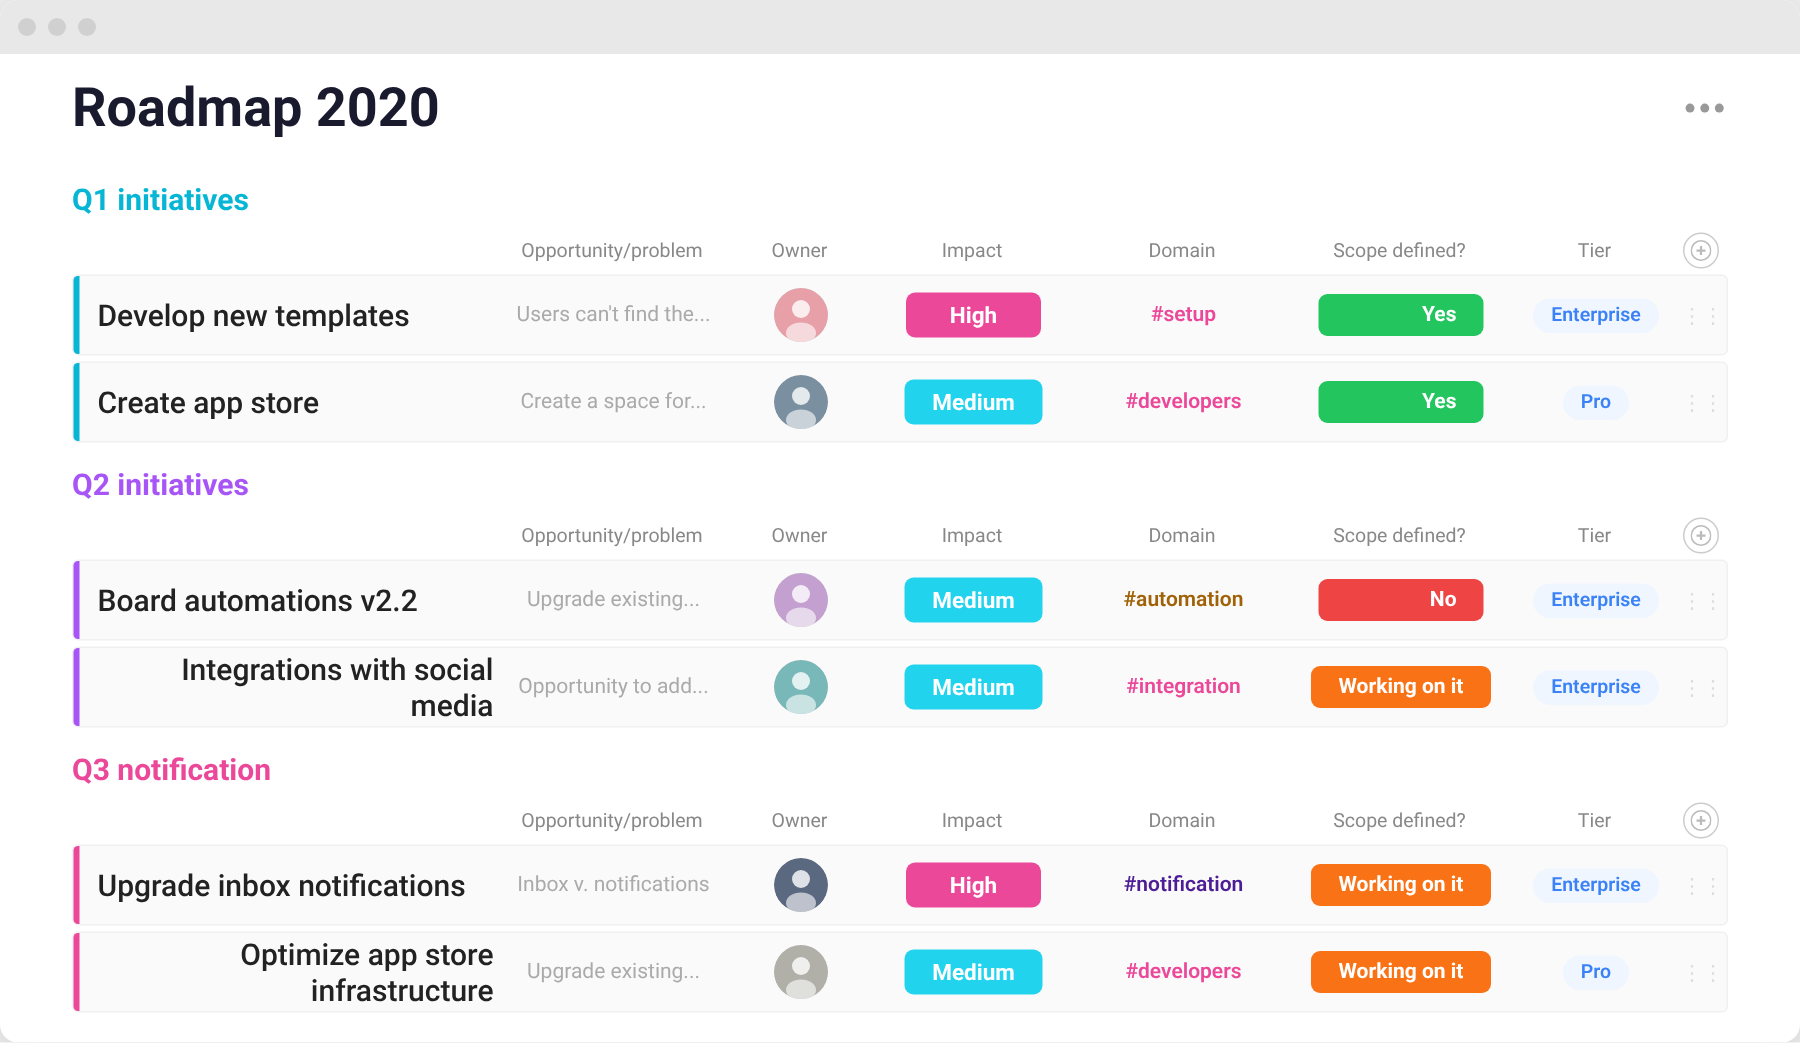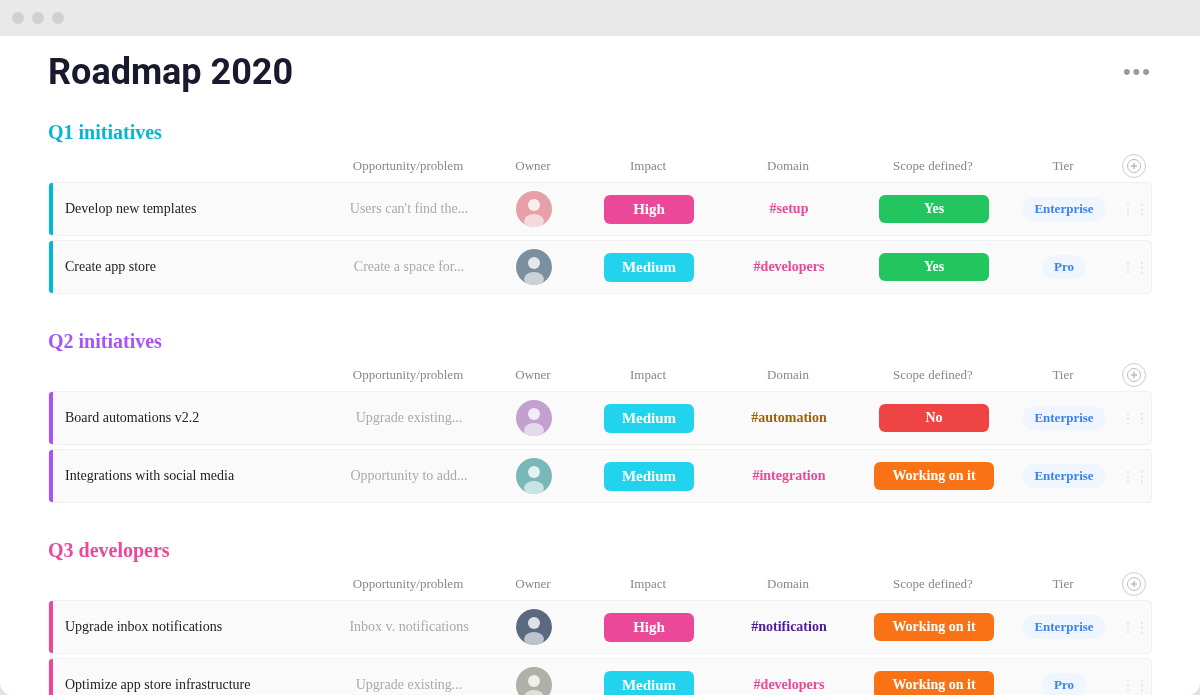--- a/index.html
+++ b/index.html
@@ -55,22 +55,21 @@
     }
     .more-btn {
       color: #999;
       font-size: 22px;
       letter-spacing: 2px;
       cursor: pointer;
       background: none;
       border: none;
     }
     .section {
-      margin-bottom: 36px;
-      font-family: Liberation Serif, serif;
+      margin-bottom: 16px;
     }
     .section-header-row {
       display: flex;
       align-items: center;
       margin-bottom: 6px;
     }
     .section-title {
       font-size: 20px;
       font-weight: 700;
       color: #a855f7;
@@ -119,23 +118,24 @@
       height: 100%;
       min-height: 52px;
       border-radius: 3px 0 0 3px;
       flex-shrink: 0;
     }
     .row-bar.pink { background: #ec4899; }
     .row-bar.cyan { background: #06b6d4; }
     .row-bar.purple { background: #a855f7; }
     .row-name-text {
       padding-left: 12px;
-      font-size: 14px;
+      font-size: 20px;
       font-weight: 500;
       color: #222;
+      text-align: right;
     }
     .row-opp {
       font-size: 14px;
       color: #aaa;
       padding: 0 8px;
       text-align: center;
     }
     .row-owner {
       display: flex;
       justify-content: center;
@@ -179,21 +179,21 @@
       display: flex;
       justify-content: center;
     }
     .scope {
       padding: 6px 18px;
       border-radius: 6px;
       font-weight: 700;
       font-size: 14px;
       color: white;
       min-width: 110px;
-      text-align: center;
+      text-align: right;
     }
     .scope.green { background: #22c55e; }
     .scope.red { background: #ef4444; }
     .scope.orange { background: #f97316; }
     .tier-cell {
       text-align: center;
     }
     .tier-badge {
       display: inline-block;
       padding: 4px 12px;
@@ -391,21 +391,21 @@
               <div class="scope orange">Working on it</div>
             </div>
             <div class="tier-cell"><span class="tier-badge">Enterprise</span></div>
             <div class="drag-col">
               <span class="drag-handle">⋮⋮</span>
             </div>
           </div>
         </div>
         <div class="section">
           <div class="section-header-row">
-            <div class="section-title q3">Q3 developers</div>
+            <div class="section-title q3">Q3 notification</div>
           </div>
           <div class="col-headers">
             <div class="col-label"></div>
             <div class="col-label">Opportunity/problem</div>
             <div class="col-label">Owner</div>
             <div class="col-label">Impact</div>
             <div class="col-label">Domain</div>
             <div class="col-label">Scope defined?</div>
             <div class="col-label">Tier</div>
             <div class="col-add">

